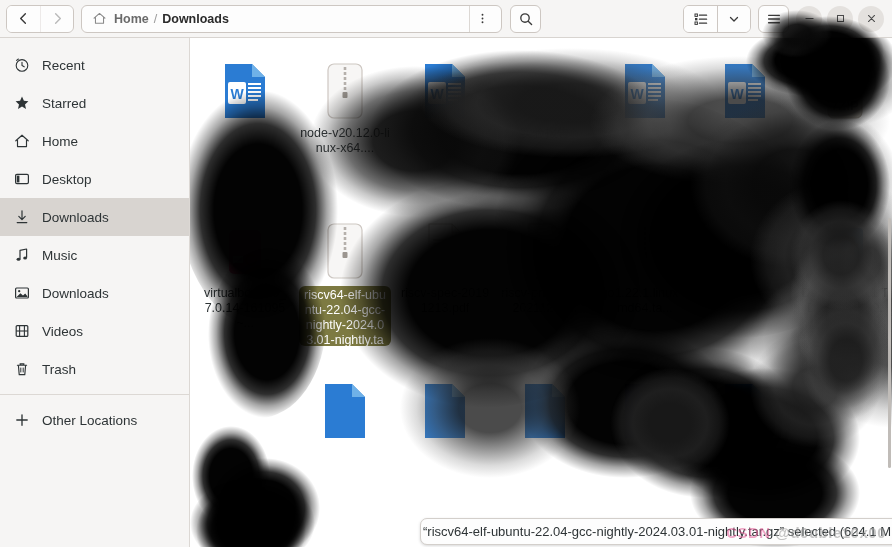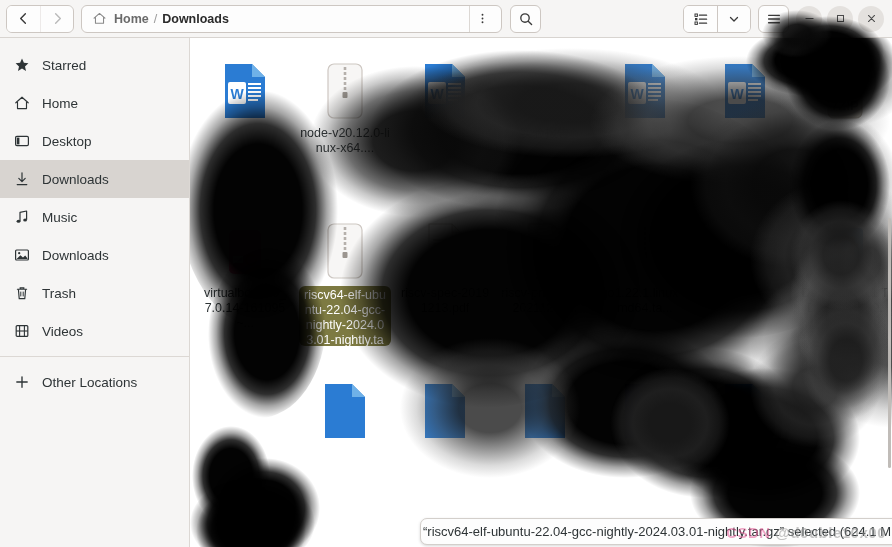--- a/index.html
+++ b/index.html
@@ -306,20 +306,30 @@
             <path d="M4.3 4.3 L11.7 11.7 M11.7 4.3 L4.3 11.7" stroke="#4a4a4a" stroke-width="1.3" stroke-linecap="round"></path>
           </svg>
       </div>
     </div>
   </div>
 
   <div class="body">
 
     <div class="sidebar">
 
+      <div class="side-item">
+        <span class="side-ico">
+          <svg width="16" height="16" viewBox="0 0 16 16">
+              <circle cx="8" cy="8.4" r="5.8" fill="none" stroke="#2e3436" stroke-width="1.1"></circle>
+              <path d="M8 5.2 V8.4 L10.2 9.8" fill="none" stroke="#2e3436" stroke-width="1.1" stroke-linecap="round"></path>
+              <path d="M2.6 3.4 L4.4 2" stroke="#2e3436" stroke-width="1.1" stroke-linecap="round"></path>
+            </svg>
+        </span>
+        <span class="slabel">Recent</span>
+      </div>
 
       <div class="side-item">
         <span class="side-ico">
           <svg width="16" height="16" viewBox="0 0 16 16">
               <path d="M8 1.6 L9.9 5.8 L14.4 6.3 L11 9.4 L12 13.9 L8 11.6 L4 13.9 L5 9.4 L1.6 6.3 L6.1 5.8 Z" fill="#2e3436"></path>
             </svg>
         </span>
         <span class="slabel">Starred</span>
       </div>
 
@@ -371,37 +381,37 @@
               <circle cx="5.2" cy="6.2" r="1.15" fill="#2e3436"></circle>
               <path d="M2.6 12 L6.4 8.2 L9 10.6 L11.2 8.6 L13.4 11.2 V12 Z" fill="#2e3436"></path>
             </svg>
         </span>
         <span class="slabel">Downloads</span>
       </div>
 
       <div class="side-item">
         <span class="side-ico">
           <svg width="16" height="16" viewBox="0 0 16 16">
+              <rect x="2.2" y="2.6" width="11.6" height="10.8" rx="1" fill="none" stroke="#2e3436" stroke-width="1.2"></rect>
+              <path d="M5.6 2.6 V13.4 M10.4 2.6 V13.4" stroke="#2e3436" stroke-width="1.1"></path>
+              <path d="M2.2 8 H13.8" stroke="#2e3436" stroke-width="1.1"></path>
+            </svg>
+        </span>
+        <span class="slabel">Videos</span>
+      </div>
+
+      <div class="side-item">
+        <span class="side-ico">
+          <svg width="16" height="16" viewBox="0 0 16 16">
               <path d="M3.4 4.2 H12.6 M6.2 4.2 V2.8 H9.8 V4.2" fill="none" stroke="#2e3436" stroke-width="1.15" stroke-linecap="round"></path>
               <path d="M4.4 4.2 L5.2 13.6 H10.8 L11.6 4.2" fill="none" stroke="#2e3436" stroke-width="1.15" stroke-linejoin="round"></path>
               <path d="M6.8 6.6 V11.4 M9.2 6.6 V11.4" stroke="#2e3436" stroke-width="1"></path>
             </svg>
         </span>
         <span class="slabel">Trash</span>
-      </div>
-
-      <div class="side-item">
-        <span class="side-ico">
-          <svg width="16" height="16" viewBox="0 0 16 16">
-              <rect x="2.2" y="2.6" width="11.6" height="10.8" rx="1" fill="none" stroke="#2e3436" stroke-width="1.2"></rect>
-              <path d="M5.6 2.6 V13.4 M10.4 2.6 V13.4" stroke="#2e3436" stroke-width="1.1"></path>
-              <path d="M2.2 8 H13.8" stroke="#2e3436" stroke-width="1.1"></path>
-            </svg>
-        </span>
-        <span class="slabel">Videos</span>
       </div>
 
       <div class="side-sep"></div>
 
       <div class="side-item">
         <span class="side-ico">
           <svg width="16" height="16" viewBox="0 0 16 16">
               <path d="M8 2.8 V13.2 M2.8 8 H13.2" stroke="#2e3436" stroke-width="1.35" stroke-linecap="round"></path>
             </svg>
         </span>

